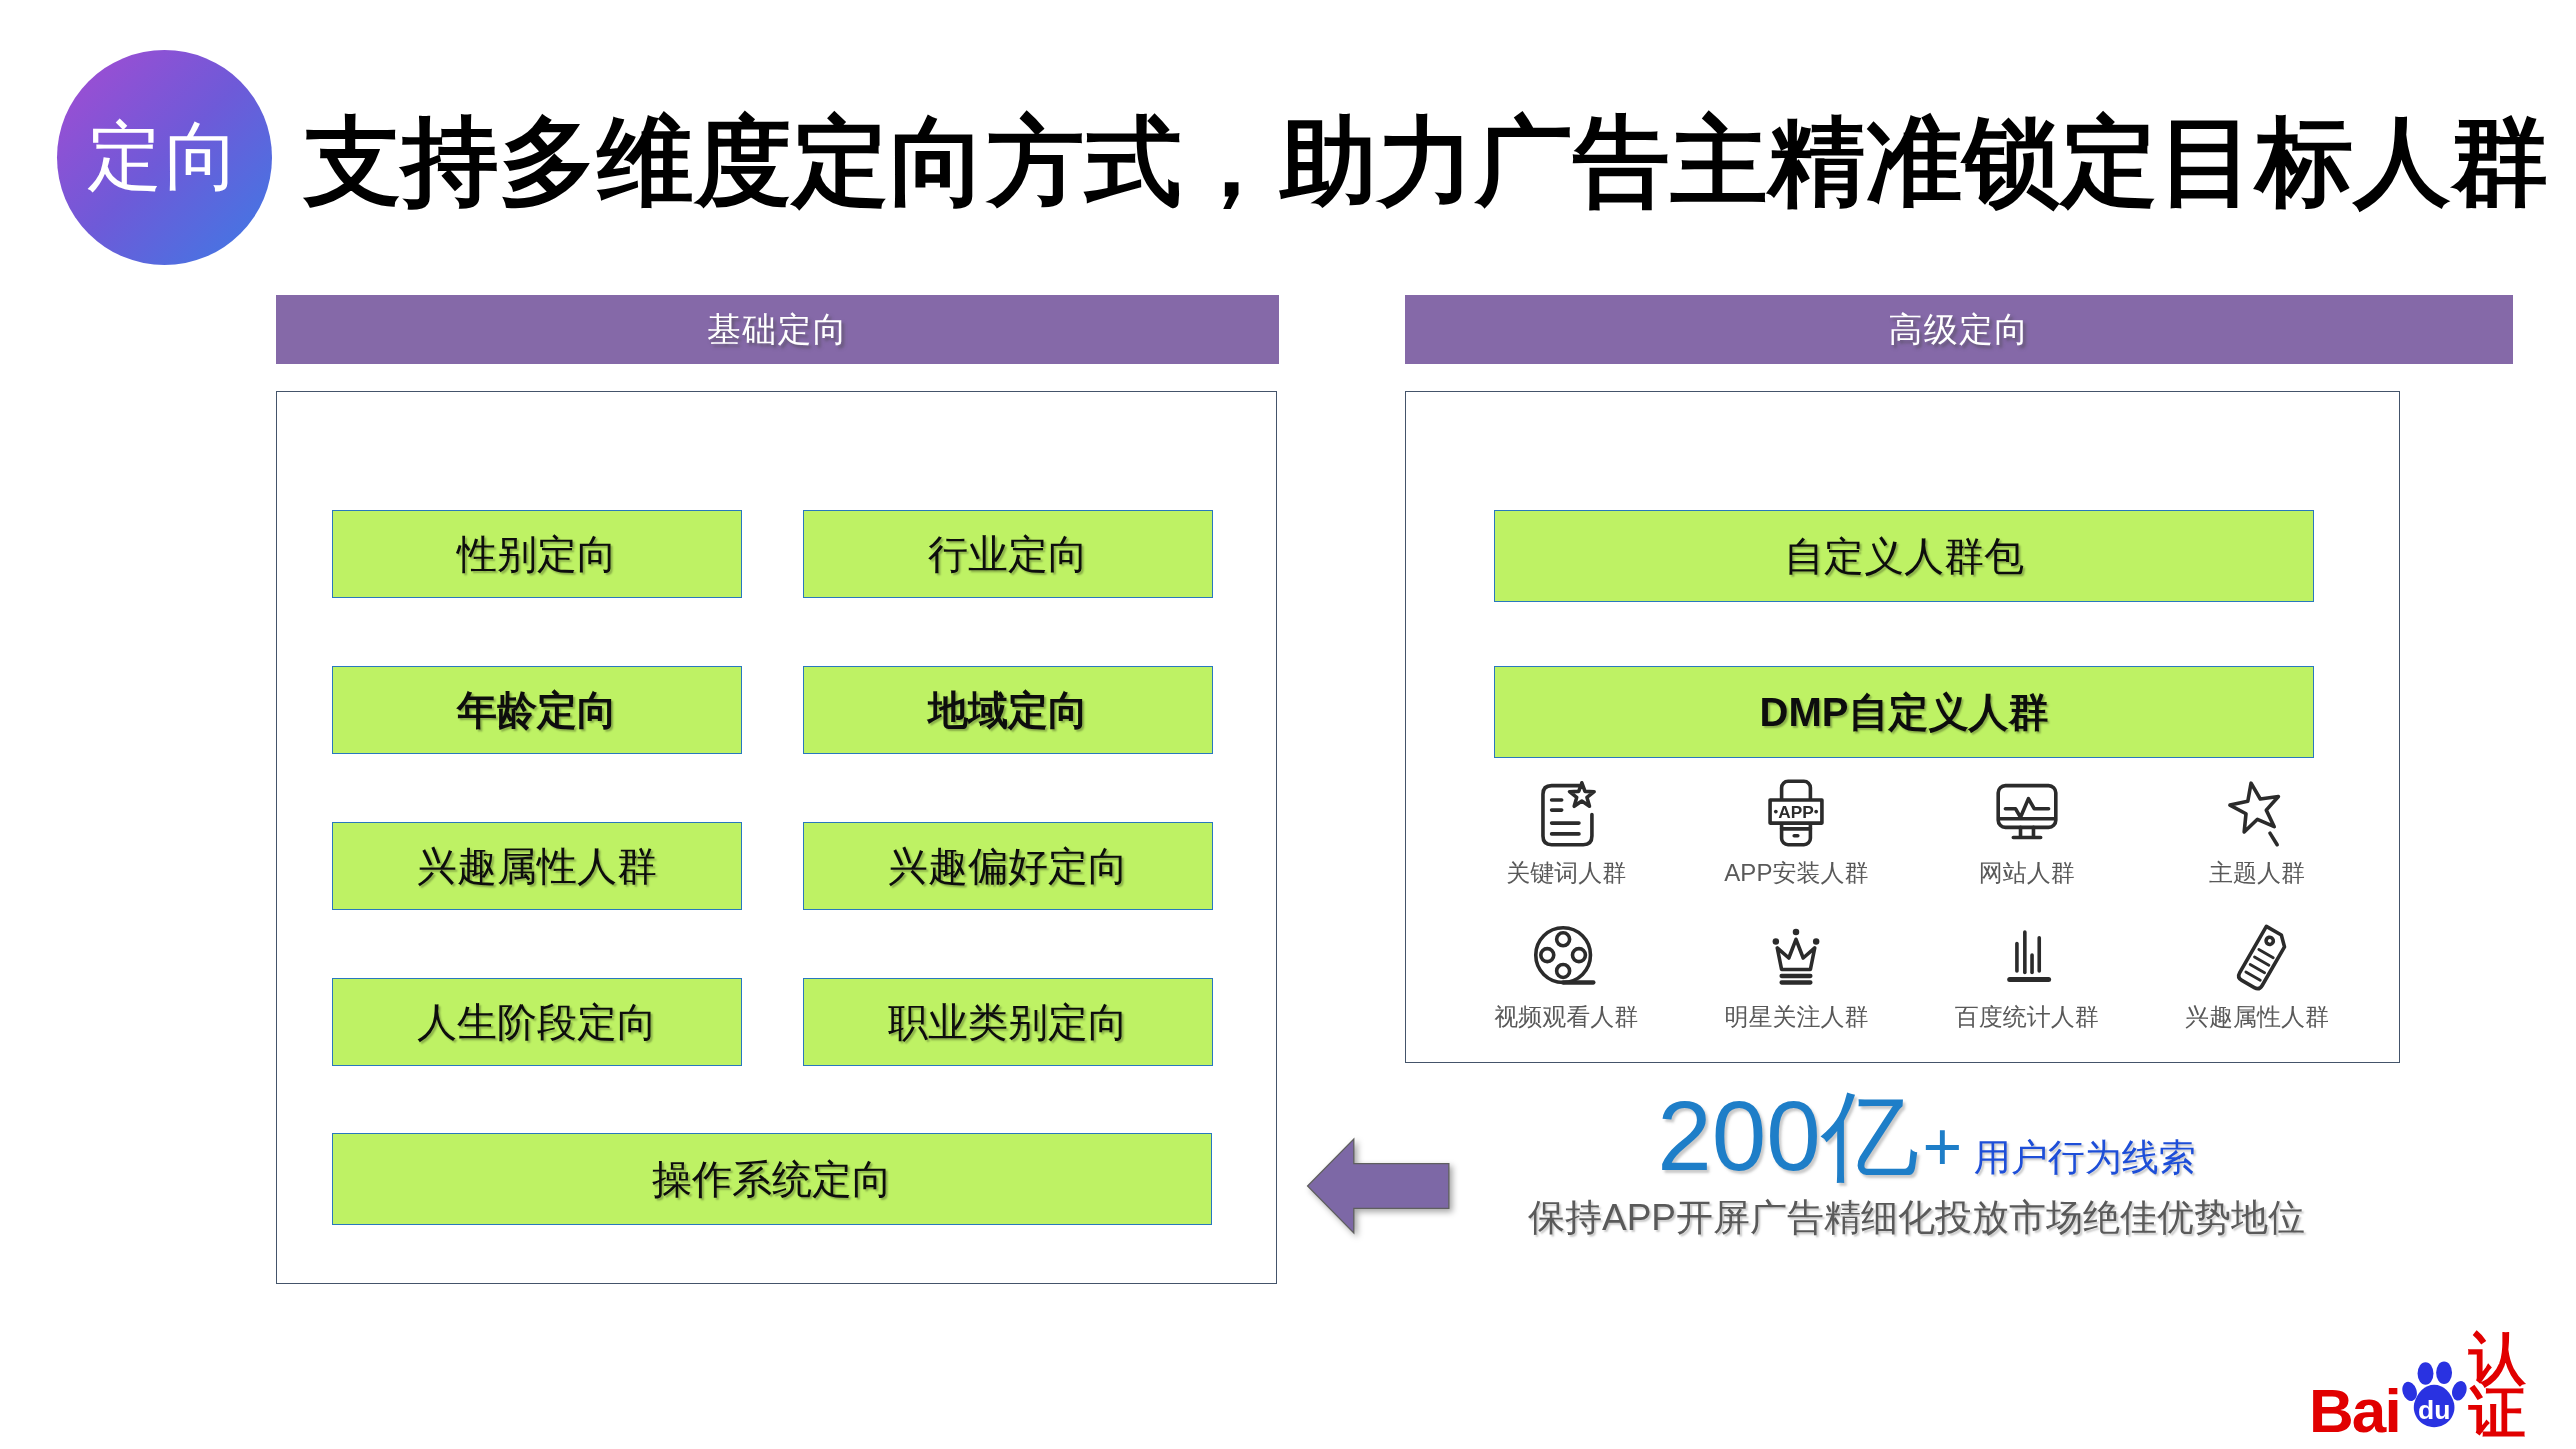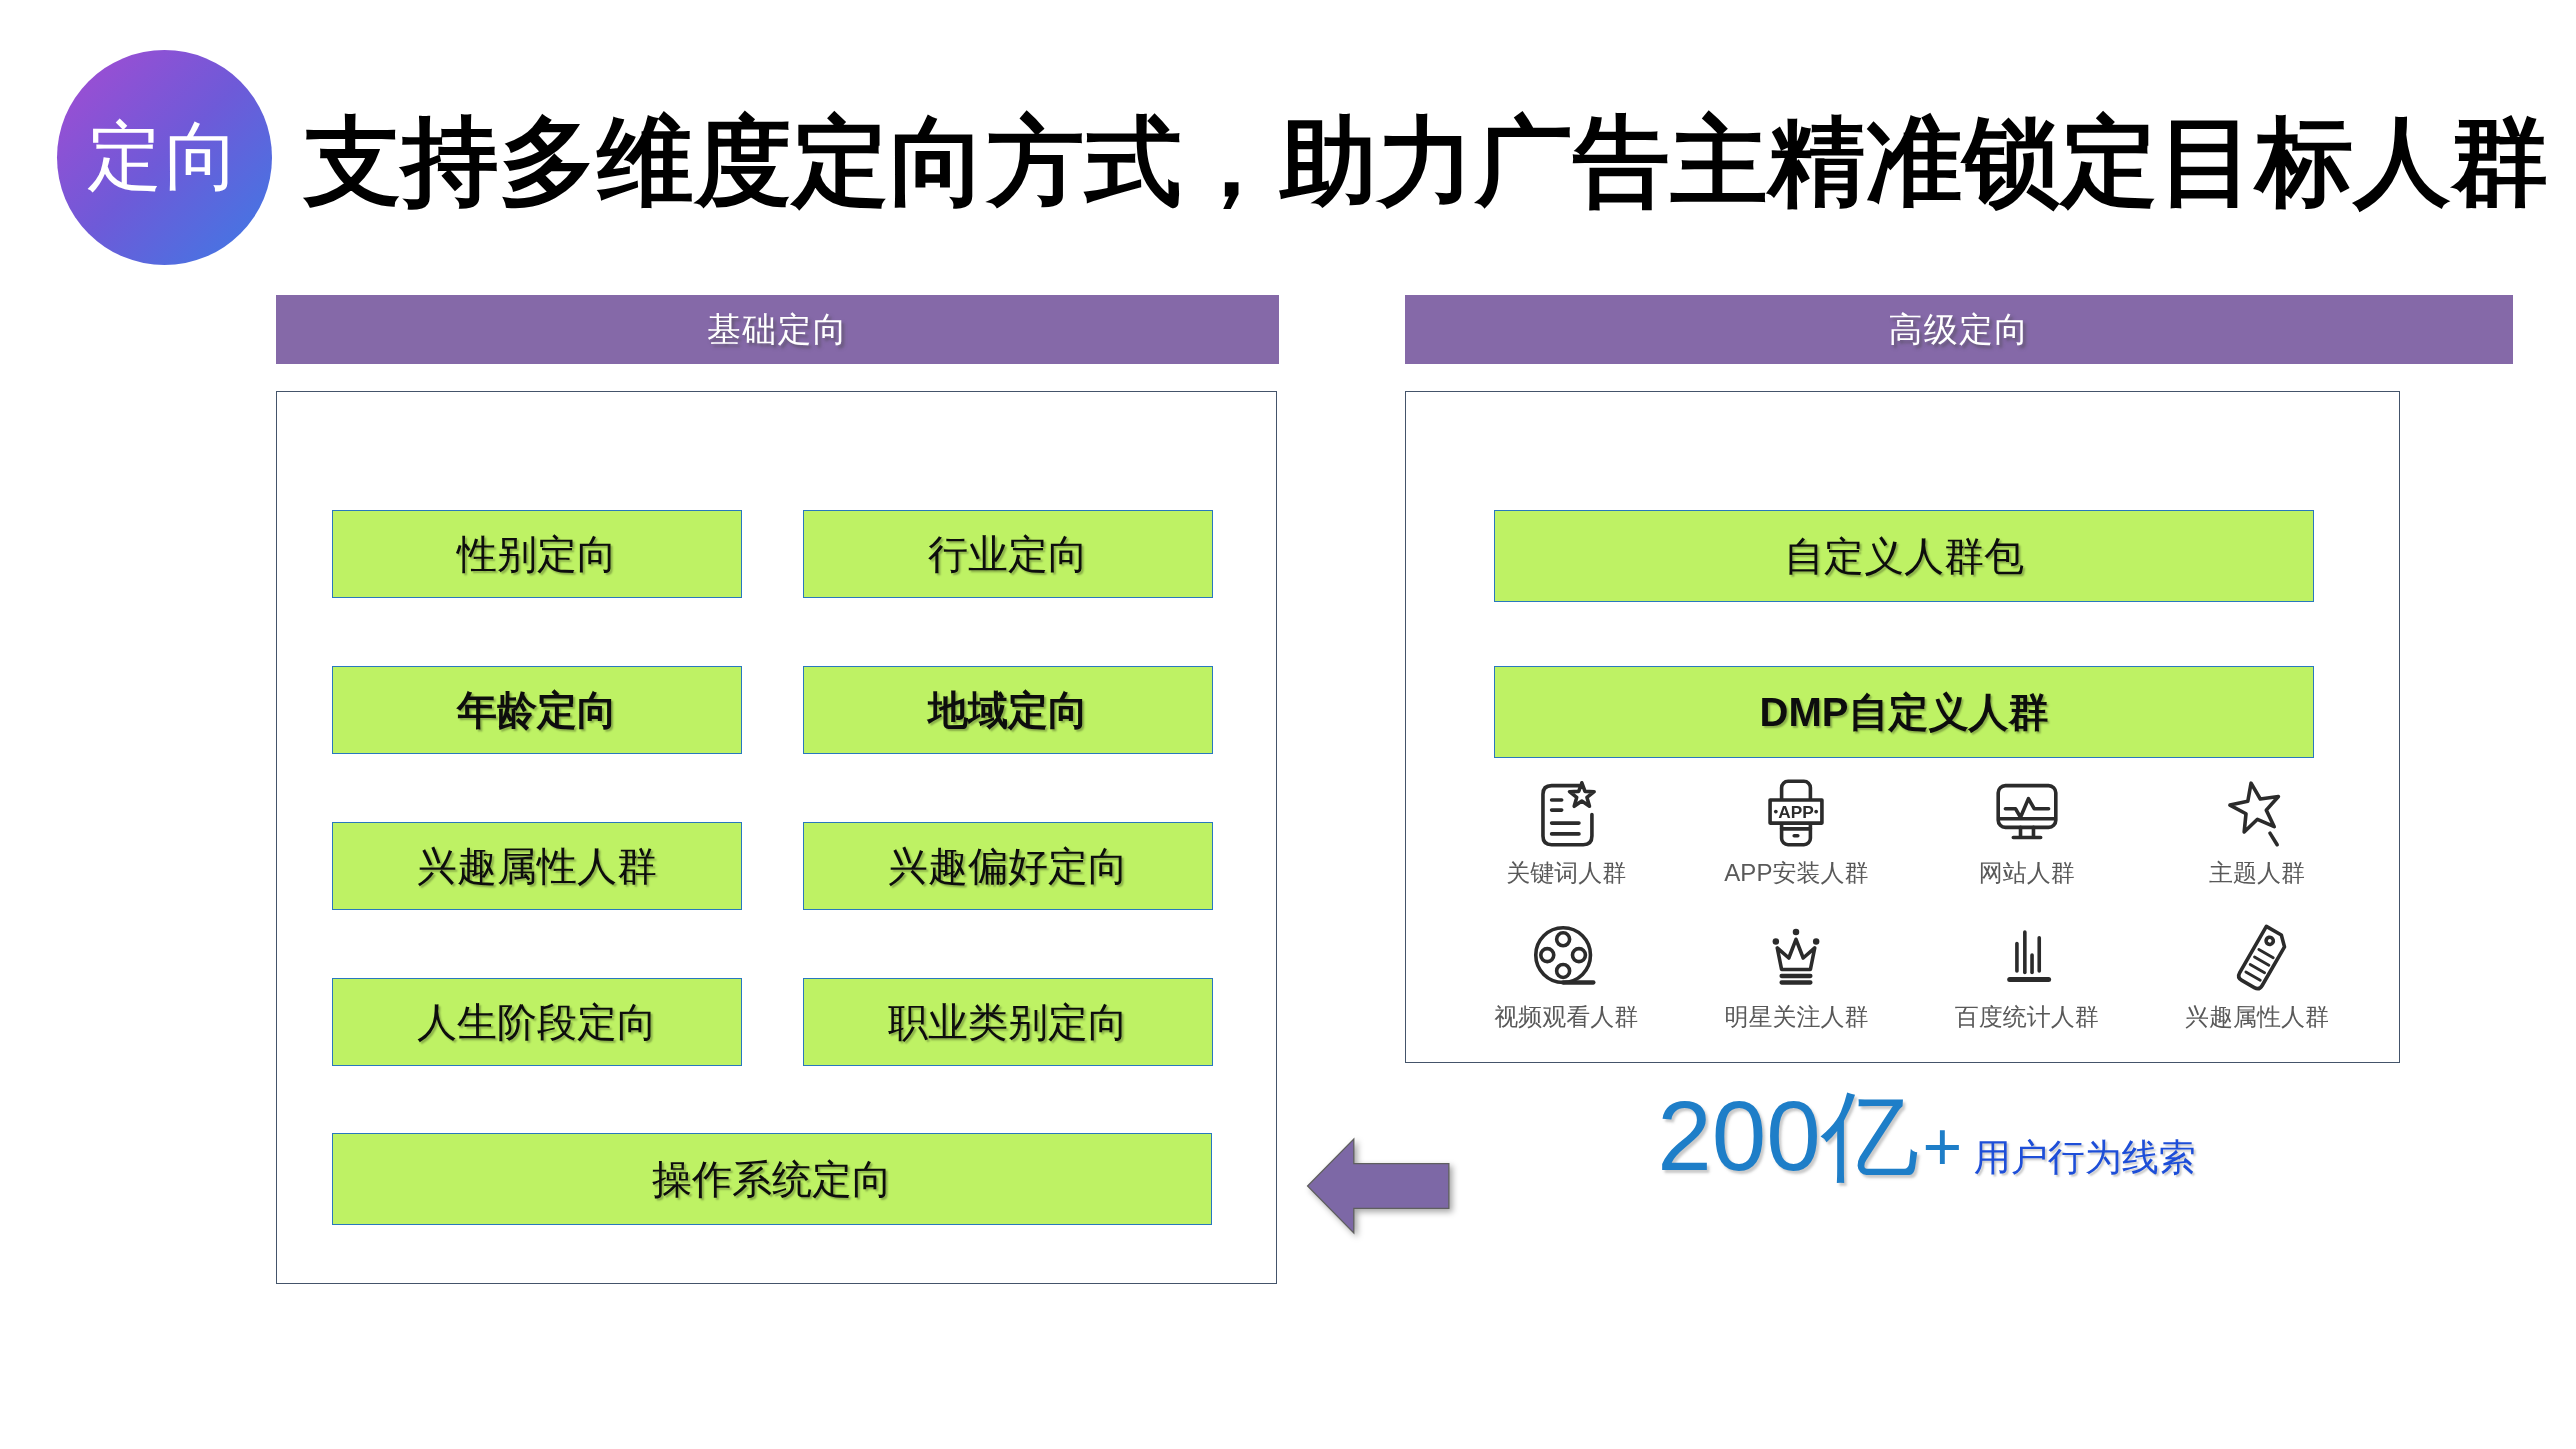--- a/index.html
+++ b/index.html
@@ -199,17 +199,32 @@
   <svg class="arrow-svg" viewBox="0 0 232 158">
     <polygon points="4,79 76,6 76,44 224,44 224,114 76,114 76,152" fill="#7D68A6" stroke="#5f5f5f" stroke-width="2"></polygon>
   </svg>
 
   <div class="highlight">
     <div class="hl-line1">
       <span class="hl-num">200亿</span>
       <span class="hl-plus">+</span>
       <span class="hl-suffix">用户行为线索</span>
     </div>
-  </div>
-
+    <div class="hl-desc">保持APP开屏广告精细化投放市场绝佳优势地位</div>
+  </div>
+
+  <div class="logo">
+    <span class="logo-bai">Bai</span>
+    <svg class="logo-paw" viewBox="0 0 100 112">
+      <g fill="#2932E1">
+        <ellipse cx="37" cy="19" rx="12" ry="17"></ellipse>
+        <ellipse cx="65" cy="18" rx="12" ry="17"></ellipse>
+        <ellipse cx="13" cy="46" rx="10.5" ry="15" transform="rotate(-18 13 46)"></ellipse>
+        <ellipse cx="88" cy="45" rx="10.5" ry="15" transform="rotate(18 88 45)"></ellipse>
+        <path d="M50 36 C36 36 24 48 20 64 C16 82 30 100 50 100 C70 100 84 82 80 64 C76 48 64 36 50 36 Z"></path>
+      </g>
+      <text x="50" y="88" text-anchor="middle" font-size="40" font-weight="bold" fill="#FFFFFF">du</text>
+    </svg>
+    <span class="logo-cert">认证</span>
+  </div>
 
 </div>
 
 
 </body></html>

